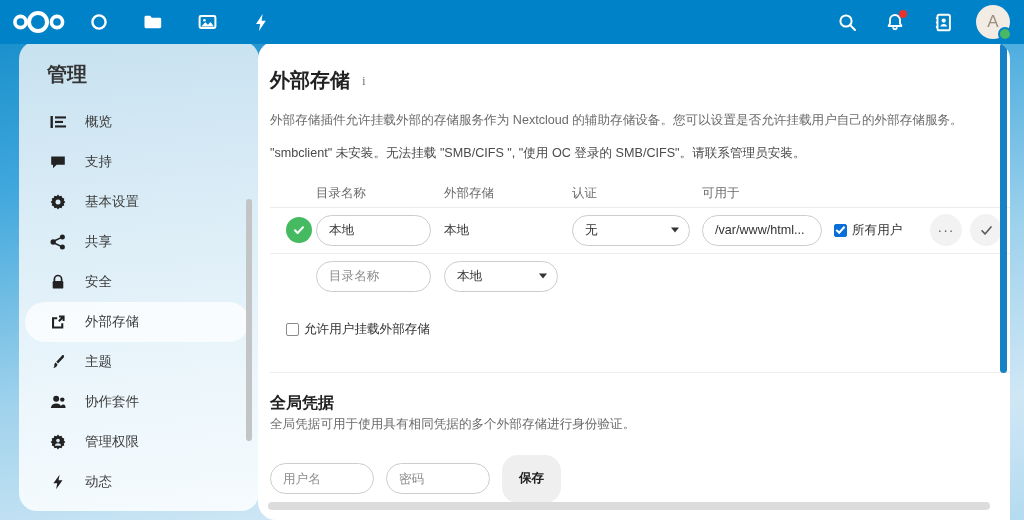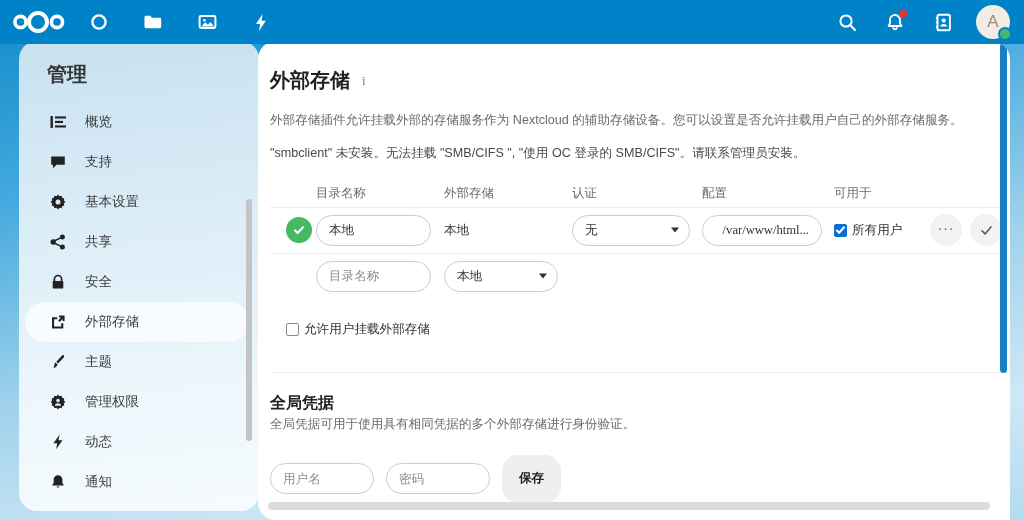--- a/index.html
+++ b/index.html
@@ -99,37 +99,37 @@
     font-size: 12.5px; color: #6b6b6b;
   }
   .col-status { width: 46px; min-width: 46px; }
   .col-name   { width: 128px; min-width: 128px; }
   .col-backend{ width: 128px; min-width: 128px; }
   .col-auth   { width: 130px; min-width: 130px; }
   .col-config { width: 132px; min-width: 132px; }
   .col-avail  { width: 96px;  min-width: 96px; }
   .col-actions{ width: 86px;  min-width: 86px; }
 
-  .trow { display: flex; align-items: center; height: 46px; border-top: 1px solid #ededed; font-family: Liberation Serif, serif; }
+  .trow { display: flex; align-items: center; height: 46px; border-top: 1px solid #ededed; }
   .trow.second { border-top: 1px solid #ededed; }
 
   .status-badge {
     width: 26px; height: 26px; border-radius: 50%; background: #46ba61;
     display: flex; align-items: center; justify-content: center;
     margin-left: 16px;
   }
 
   .txt-input {
     height: 31px; border: 1px solid #cdcdcd; border-radius: 16px;
     background: #fff; font-size: 12.6px; color: #333;
     padding: 0 12px; outline: none; font-family: inherit;
   }
   .txt-input::placeholder { color: #8d8d8d; }
   .w-name { width: 115px; }
-  .w-config { width: 120px; text-align: right; }
+  .w-config { width: 120px; }
   .w-user { width: 104px; }
 
   .sel-wrap { position: relative; display: inline-block; }
   .sel-input {
     height: 31px; border: 1px solid #cdcdcd; border-radius: 16px;
     background: #fff; font-size: 12.6px; color: #333;
     padding: 0 26px 0 12px; display: flex; align-items: center;
     cursor: pointer;
   }
   .w-auth { width: 118px; }
@@ -327,20 +327,31 @@
   <div class="side-item">
     <span class="si-icon">
       <svg width="16" height="16" viewBox="0 0 16 16">
         <path d="M13.6 1.2c.9.7.6 1.8-.3 2.8L8 9.4 6.3 7.7l5.1-5.5c.9-1 1.4-1.6 2.2-1z" fill="#222"></path>
         <path d="M5.6 8.5l1.9 1.9c-.6 2-2.2 3.4-4.3 3.5.9-.8 1.2-1.6 1.1-2.5-.1-1 .5-2.2 1.3-2.9z" fill="#222"></path>
       </svg>
     </span>
     <span>主题</span>
   </div>
 
+  <div class="side-item">
+    <span class="si-icon">
+      <svg width="16" height="16" viewBox="0 0 16 16">
+        <circle cx="6.2" cy="4.8" r="3" fill="#222"></circle>
+        <path d="M0.8 14c.4-2.9 2.6-4.4 5.4-4.4s5 1.5 5.4 4.4z" fill="#222"></path>
+        <circle cx="12.3" cy="5.6" r="2.2" fill="#222"></circle>
+        <path d="M10.4 13.9c.3-2 1.1-3.3 2.7-3.4 1.6-.1 2.4 1.1 2.5 3.4z" fill="#222"></path>
+      </svg>
+    </span>
+    <span>协作套件</span>
+  </div>
 
   <div class="side-item">
     <span class="si-icon">
       <svg width="16" height="16" viewBox="0 0 16 16">
         <path d="M8 0.6l1.5 1.6 2.1-.5.6 2.1 2.1.6-.5 2.1L15.4 8l-1.6 1.5.5 2.1-2.1.6-.6 2.1-2.1-.5L8 15.4l-1.5-1.6-2.1.5-.6-2.1-2.1-.6.5-2.1L0.6 8l1.6-1.5-.5-2.1 2.1-.6.6-2.1 2.1.5z" fill="#222"></path>
         <circle cx="8" cy="6.6" r="1.8" fill="#d9eaf4"></circle>
         <path d="M4.8 11.7c.4-1.6 1.6-2.4 3.2-2.4s2.8.8 3.2 2.4z" fill="#d9eaf4"></path>
       </svg>
     </span>
     <span>管理权限</span>
@@ -379,21 +390,20 @@
     <div class="desc">外部存储插件允许挂载外部的存储服务作为 Nextcloud 的辅助存储设备。您可以设置是否允许挂载用户自己的外部存储服务。</div>
     <div class="desc warn">"smbclient" 未安装。无法挂载 "SMB/CIFS ", "使用 OC 登录的 SMB/CIFS"。请联系管理员安装。</div>
 
     <div id="storage-table">
 
       <div id="table-head">
         <div class="th col-status"></div>
         <div class="th col-name">目录名称</div>
         <div class="th col-backend">外部存储</div>
         <div class="th col-auth">认证</div>
-        <div class="th col-config">配置</div>
         <div class="th col-avail">可用于</div>
         <div class="th col-actions"></div>
       </div>
 
       <div class="trow">
         <div class="col-status">
           <div class="status-badge">
             <svg width="14" height="14" viewBox="0 0 14 14">
               <path d="M3 7.3l2.6 2.7L11 4.3" fill="none" stroke="#fff" stroke-width="2" stroke-linecap="round" stroke-linejoin="round"></path>
             </svg>

